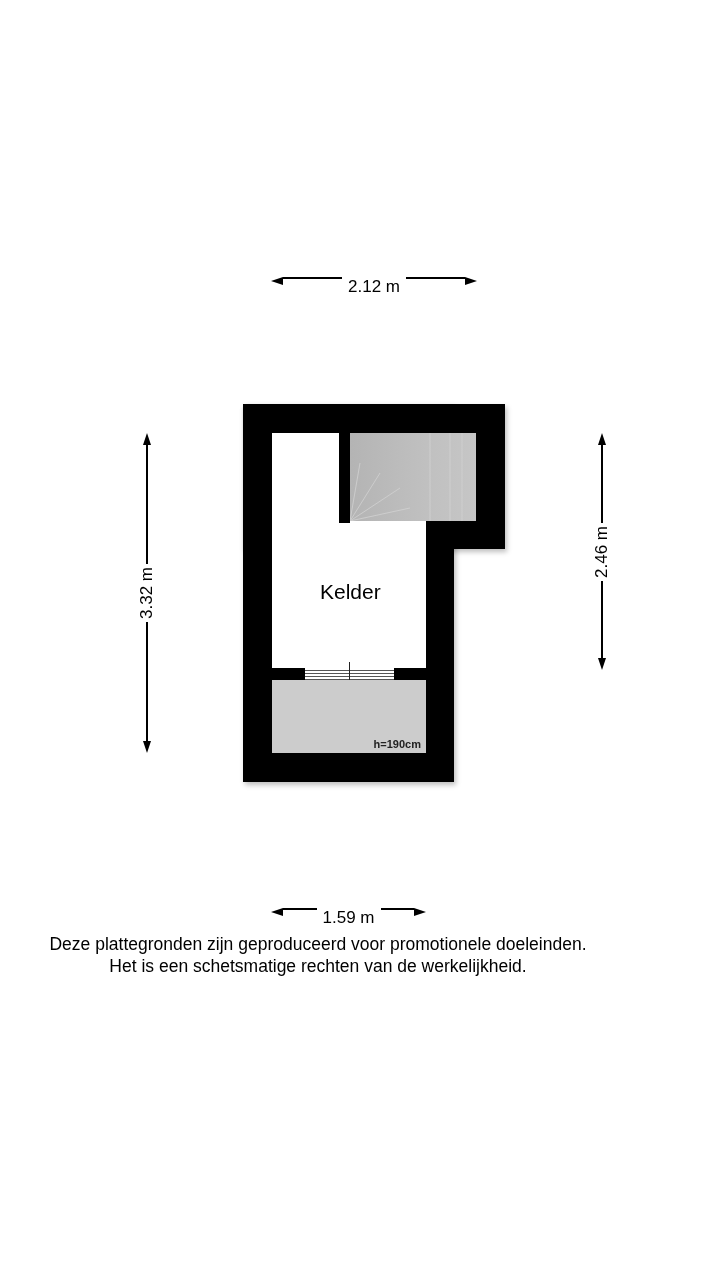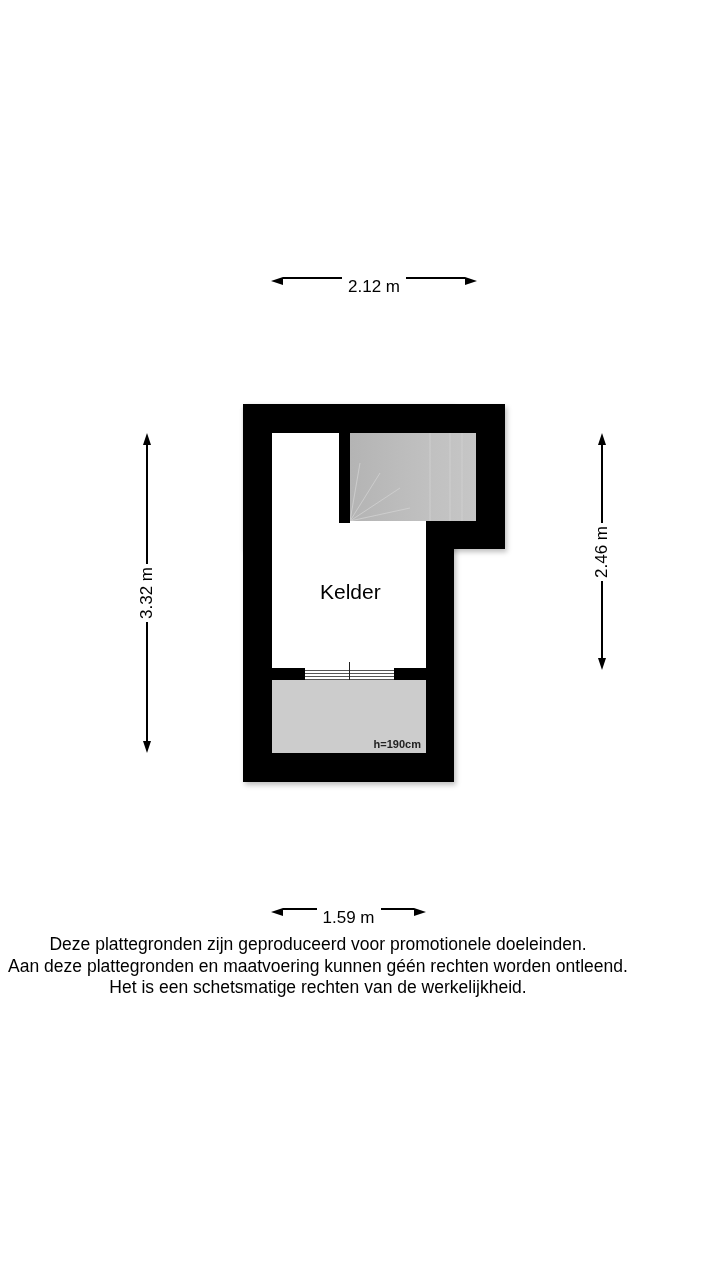--- a/index.html
+++ b/index.html
@@ -95,15 +95,14 @@
 
   <div class="storage" style="left:272px; top:680px; width:154px; height:73px;">
     <span class="abs" style="right:5px; bottom:3px; font-size:11px; font-weight:bold; color:#222;">h=190cm</span>
   </div>
 
   <span class="abs" style="left:320px; top:580px; font-size:21px;">Kelder</span>
 </div>
 
 <div class="disclaimer">
   <div>Deze plattegronden zijn geproduceerd voor promotionele doeleinden.</div>
-  <div>Aan deze plattegronden en maatvoering kunnen géén rechten worden ontleend.</div>
   <div>Het is een schetsmatige rechten van de werkelijkheid.</div>
 </div>
 
 </body></html>

